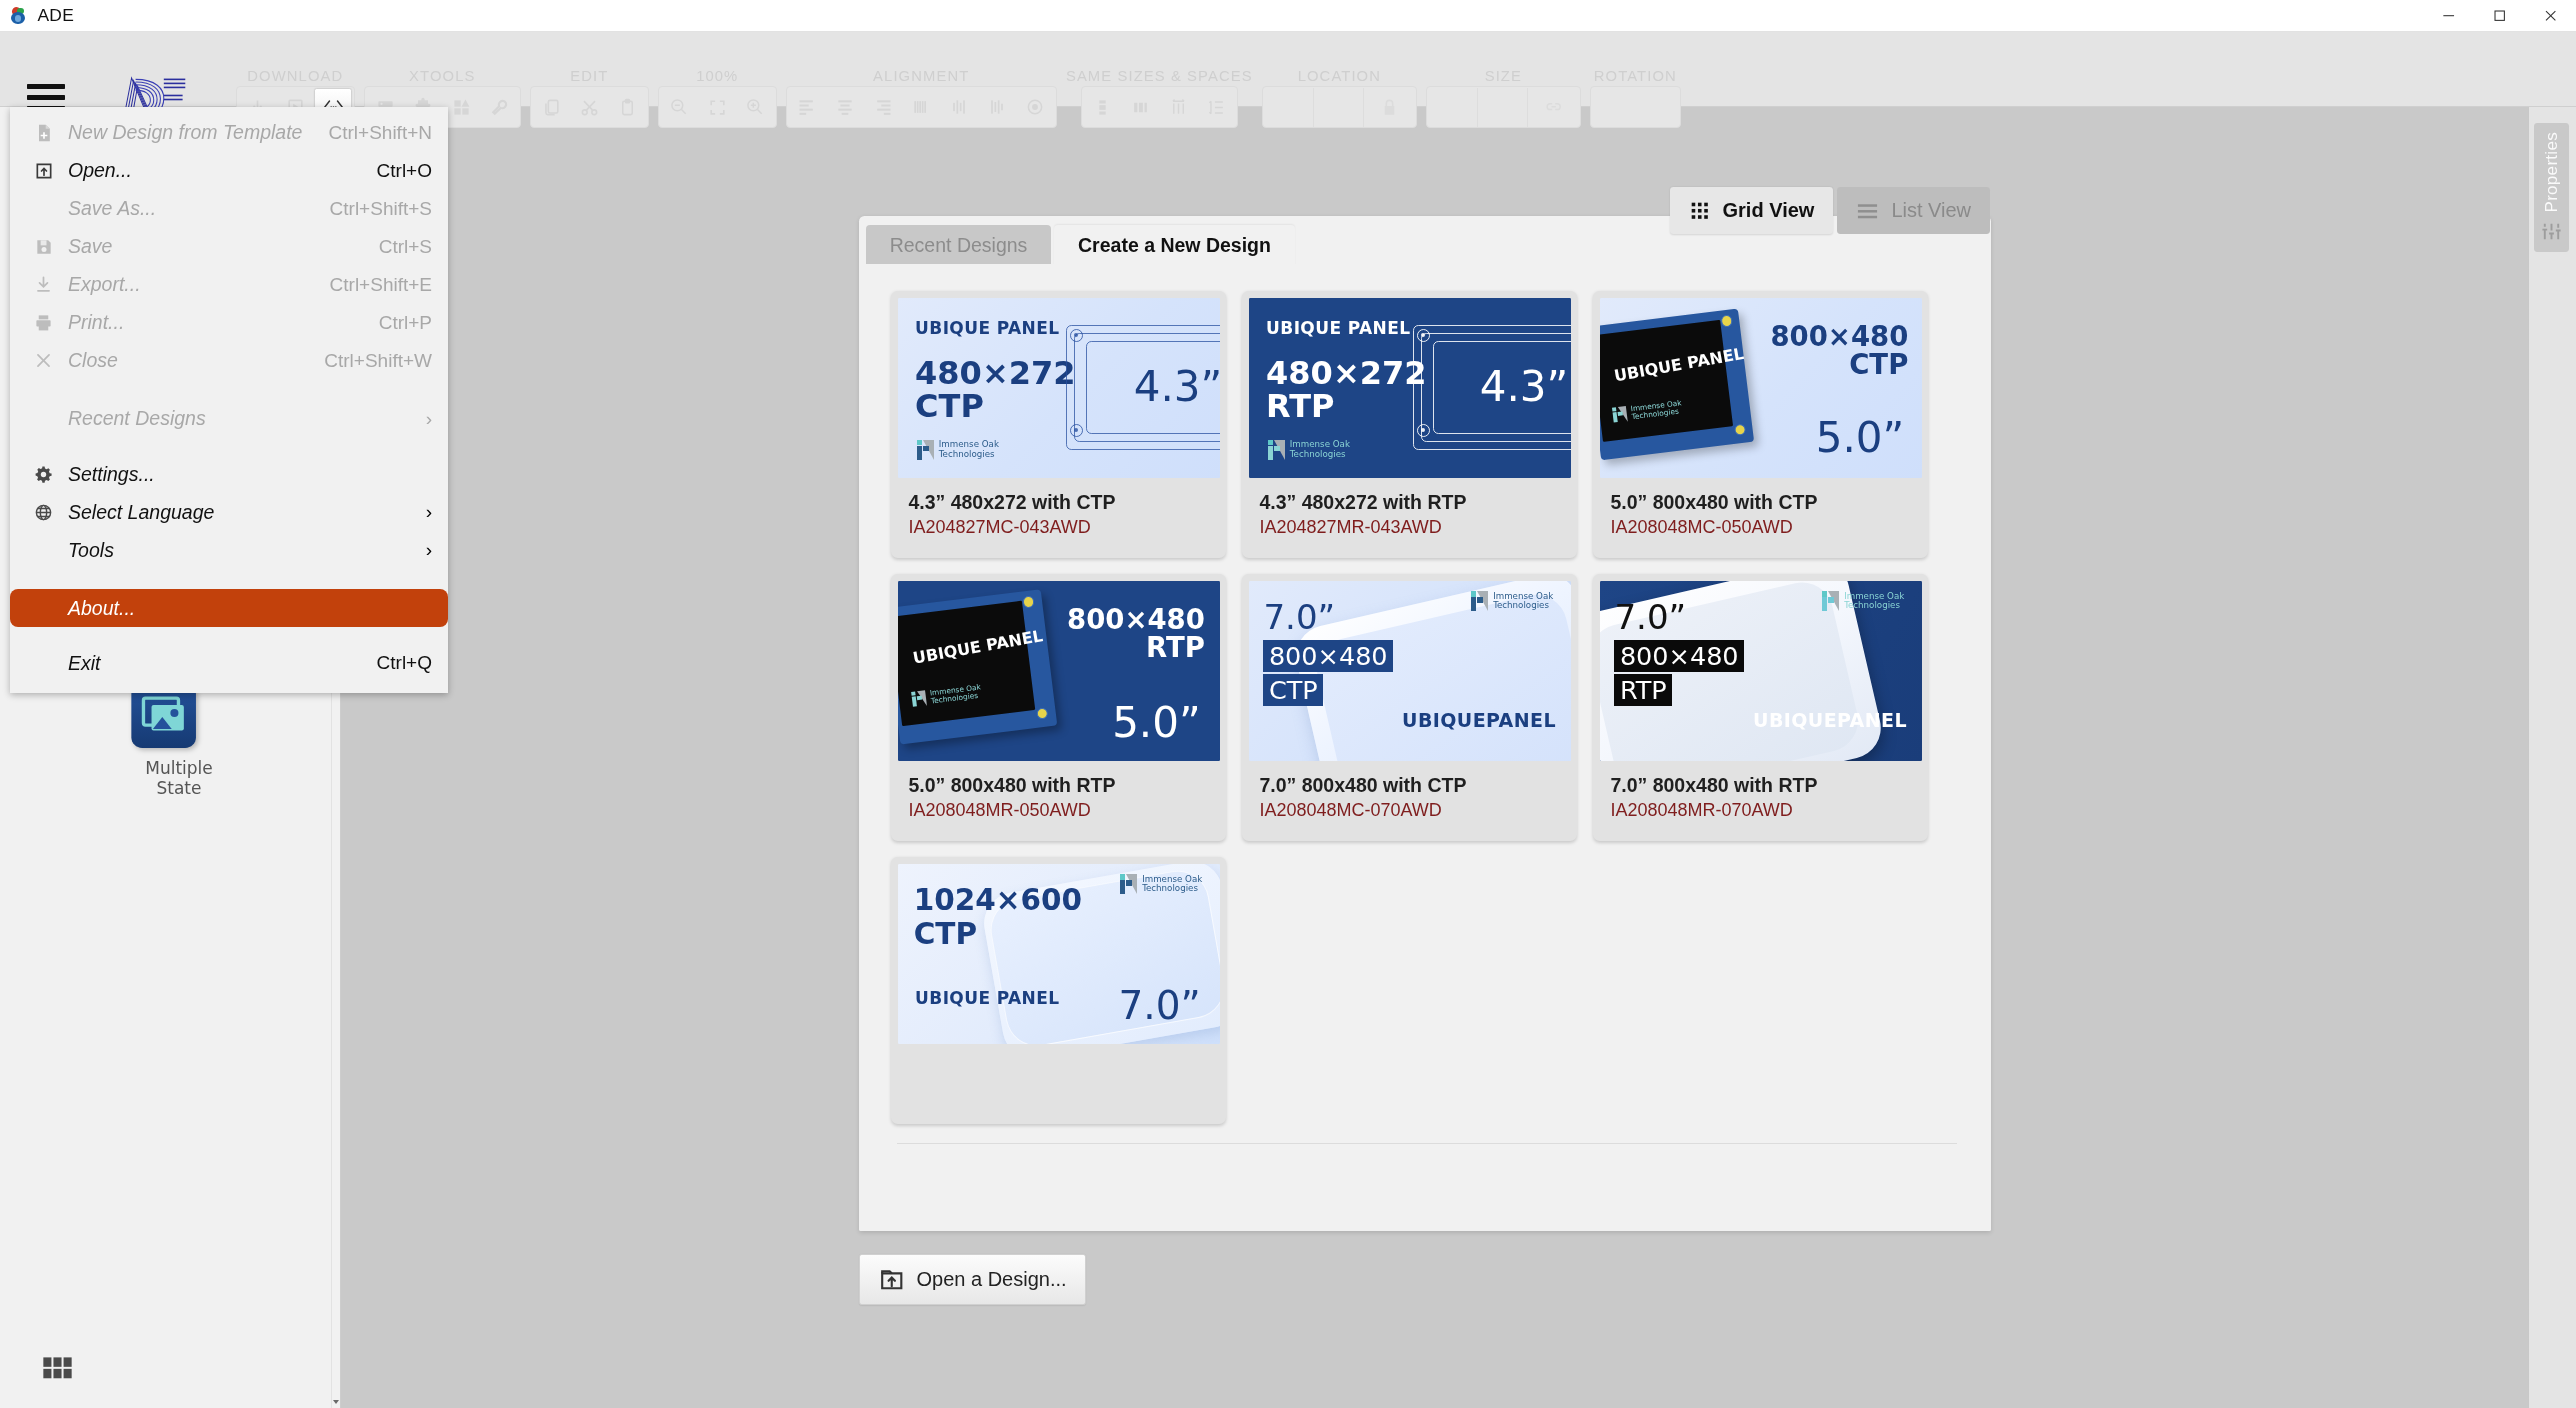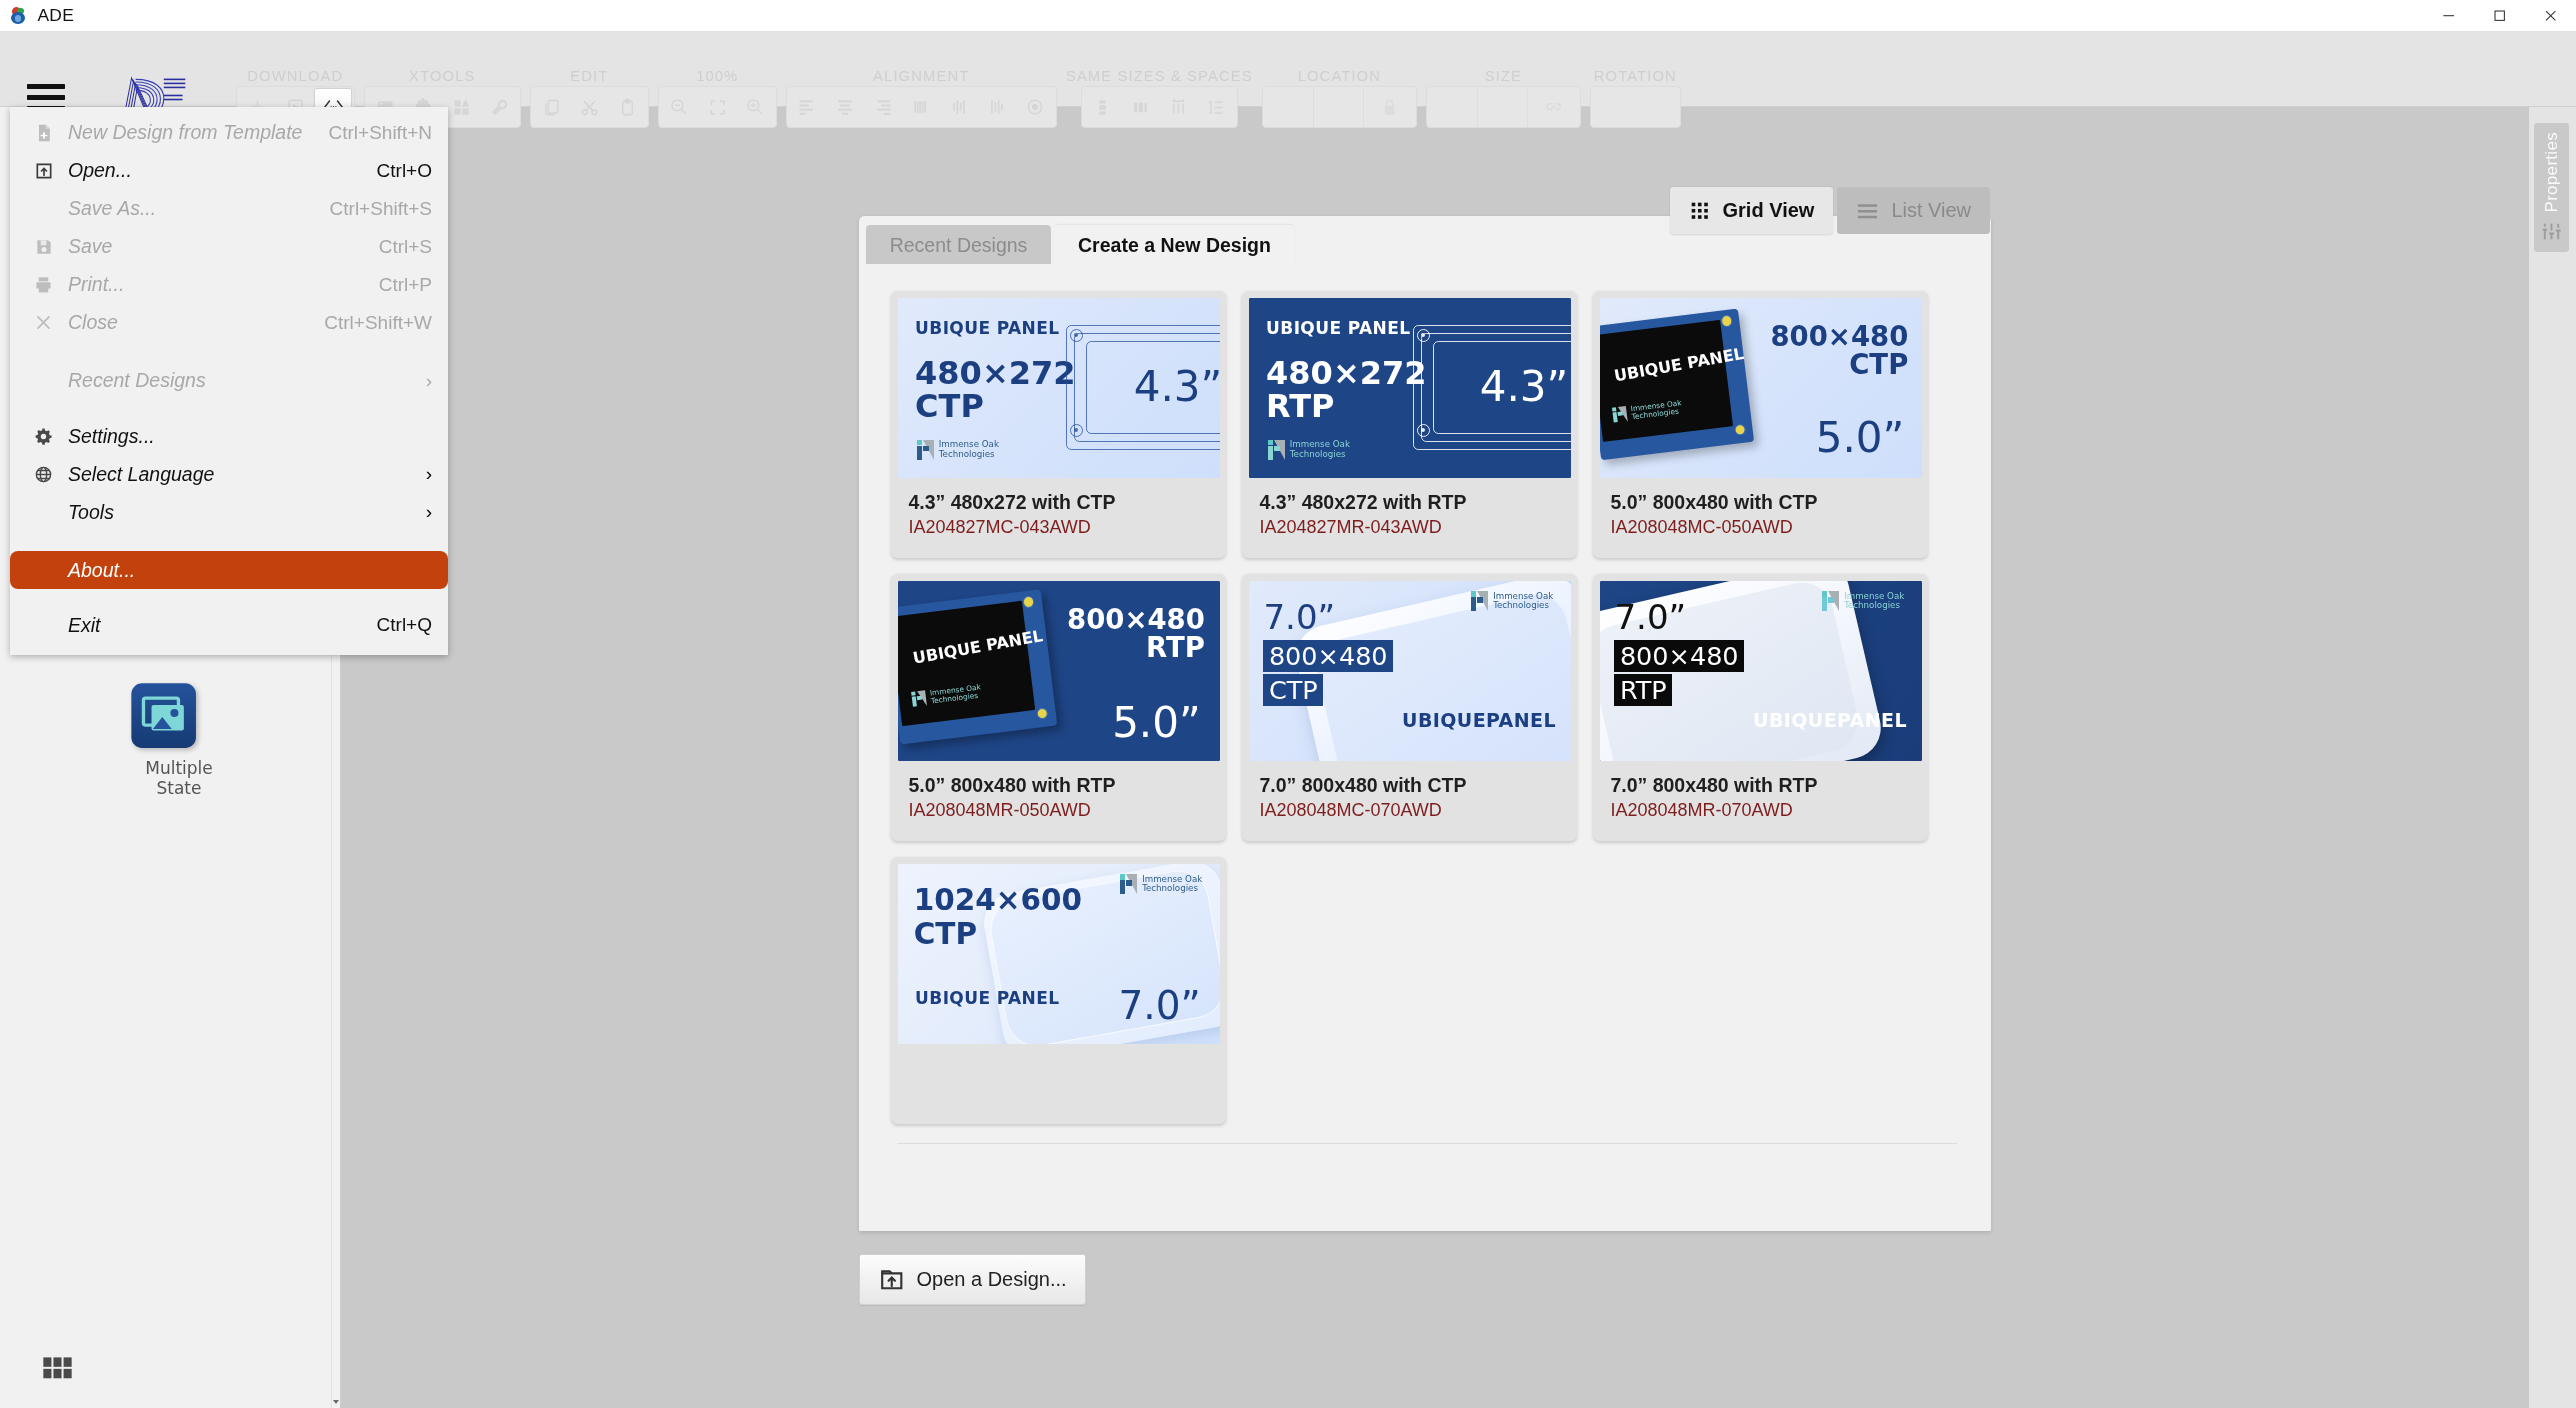--- a/index.html
+++ b/index.html
@@ -928,20 +928,29 @@
       <svg width="20" height="20" viewBox="0 0 24 24" fill="#bdbdbd">
           <path d="M4 4h13l3 3v13H4z"></path>
           <rect x="8" y="4" width="7" height="6" fill="#e9e9e9"></rect>
           <circle cx="12" cy="15" r="3" fill="#f1f1f1"></circle>
         </svg>
     </span>
     <span class="mi-label">Save</span>
     <span class="mi-key">Ctrl+S</span>
   </div>
 
+  <div class="mi disabled">
+    <span class="mi-ico">
+      <svg width="19" height="19" viewBox="0 0 24 24" fill="none" stroke="#bdbdbd" stroke-width="2.2" stroke-linecap="round">
+          <path d="M12 3v11M7 10l5 5 5-5M5 20h14"></path>
+        </svg>
+    </span>
+    <span class="mi-label">Export...</span>
+    <span class="mi-key">Ctrl+Shift+E</span>
+  </div>
 
   <div class="mi disabled">
     <span class="mi-ico">
       <svg width="19" height="19" viewBox="0 0 24 24" fill="#bdbdbd">
           <rect x="6" y="3" width="12" height="5"></rect>
           <rect x="3" y="9" width="18" height="8" rx="1"></rect>
           <rect x="6" y="16" width="12" height="6"></rect>
         </svg>
     </span>
     <span class="mi-label">Print...</span>

